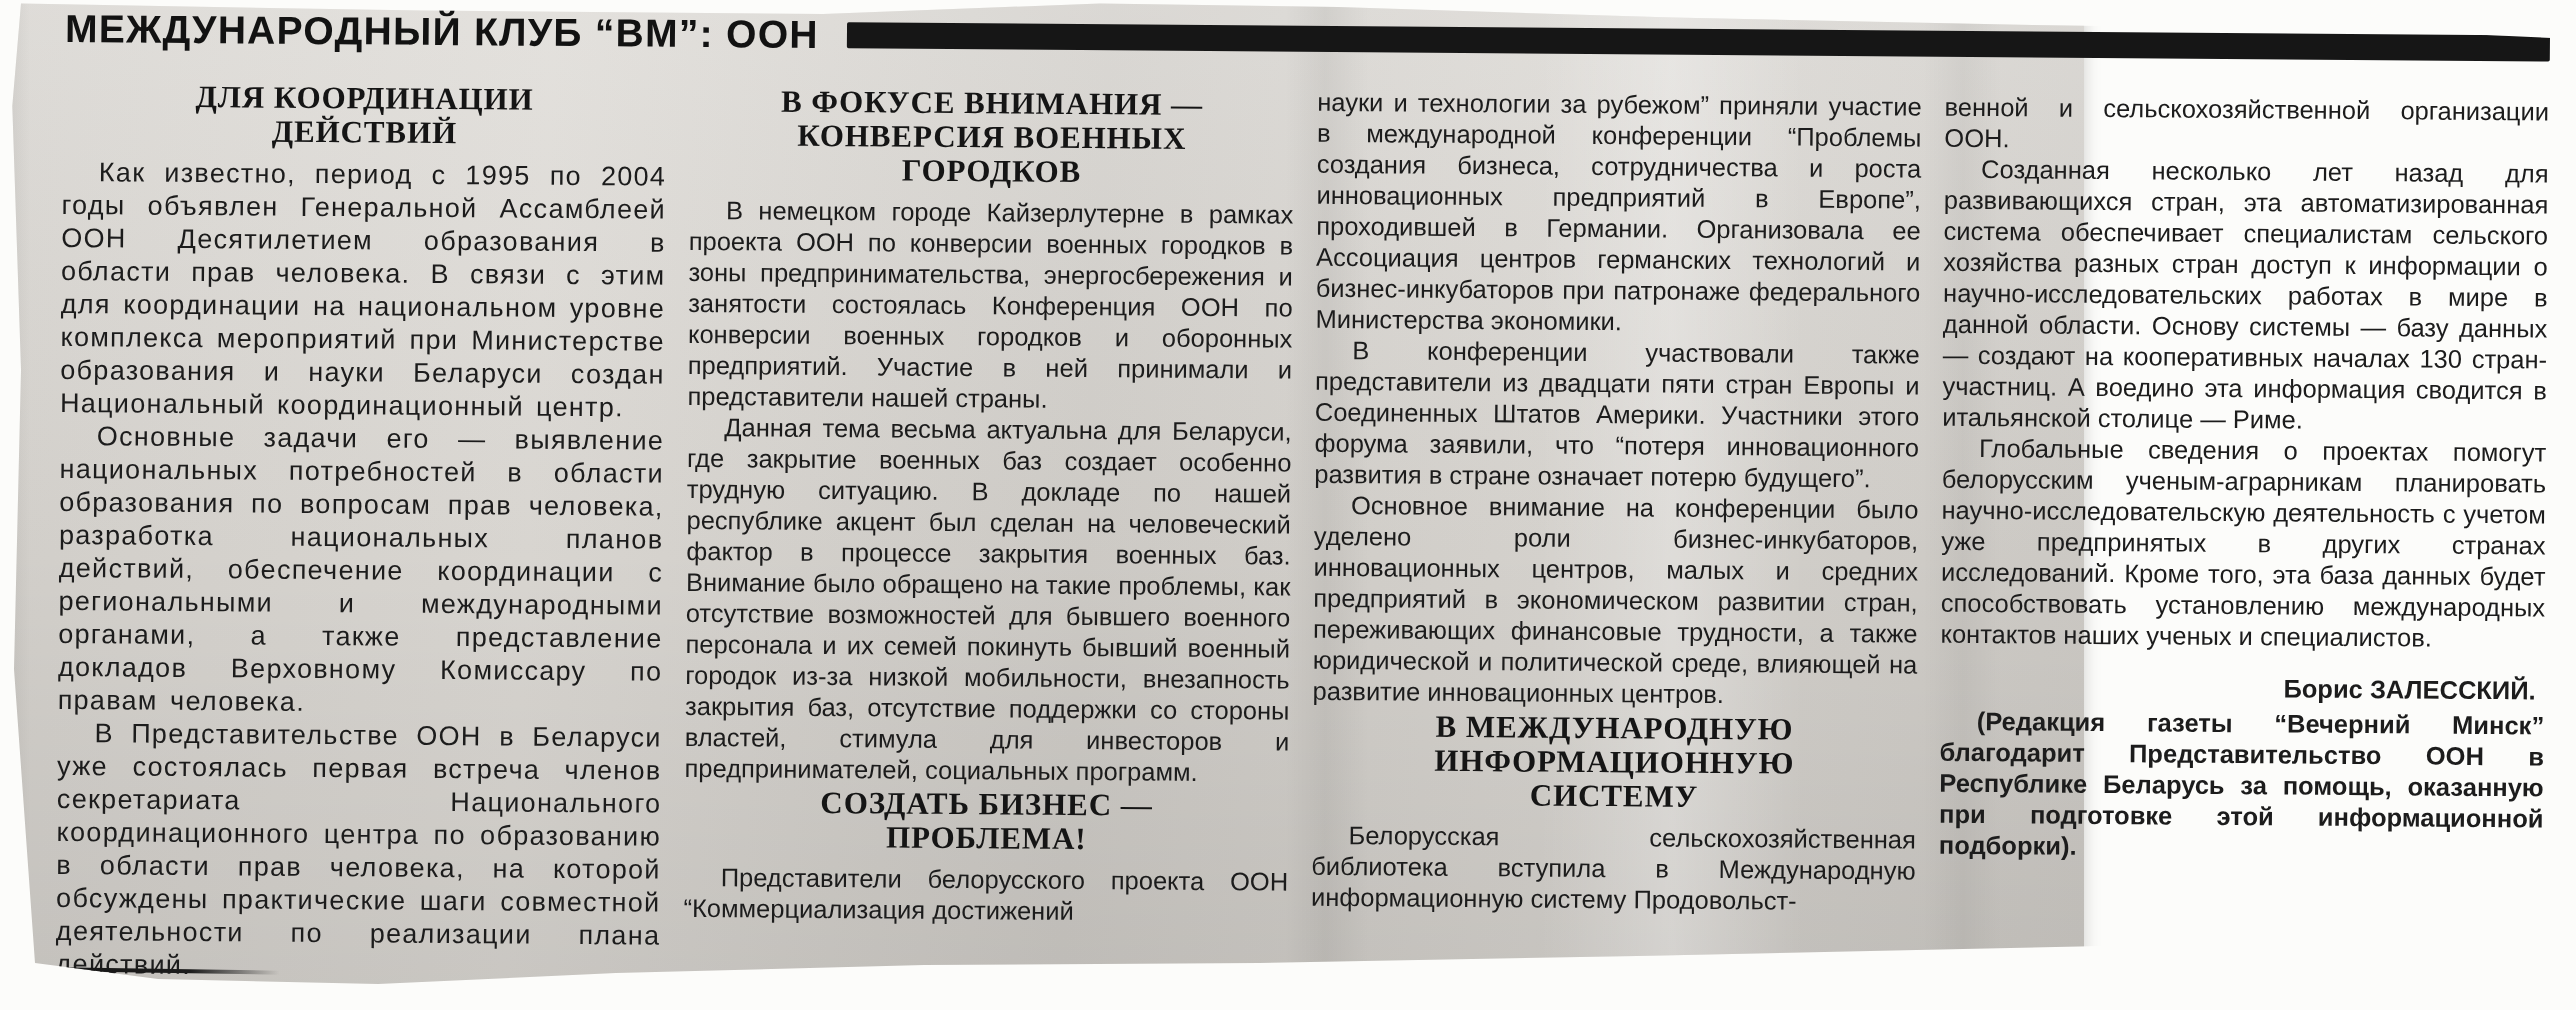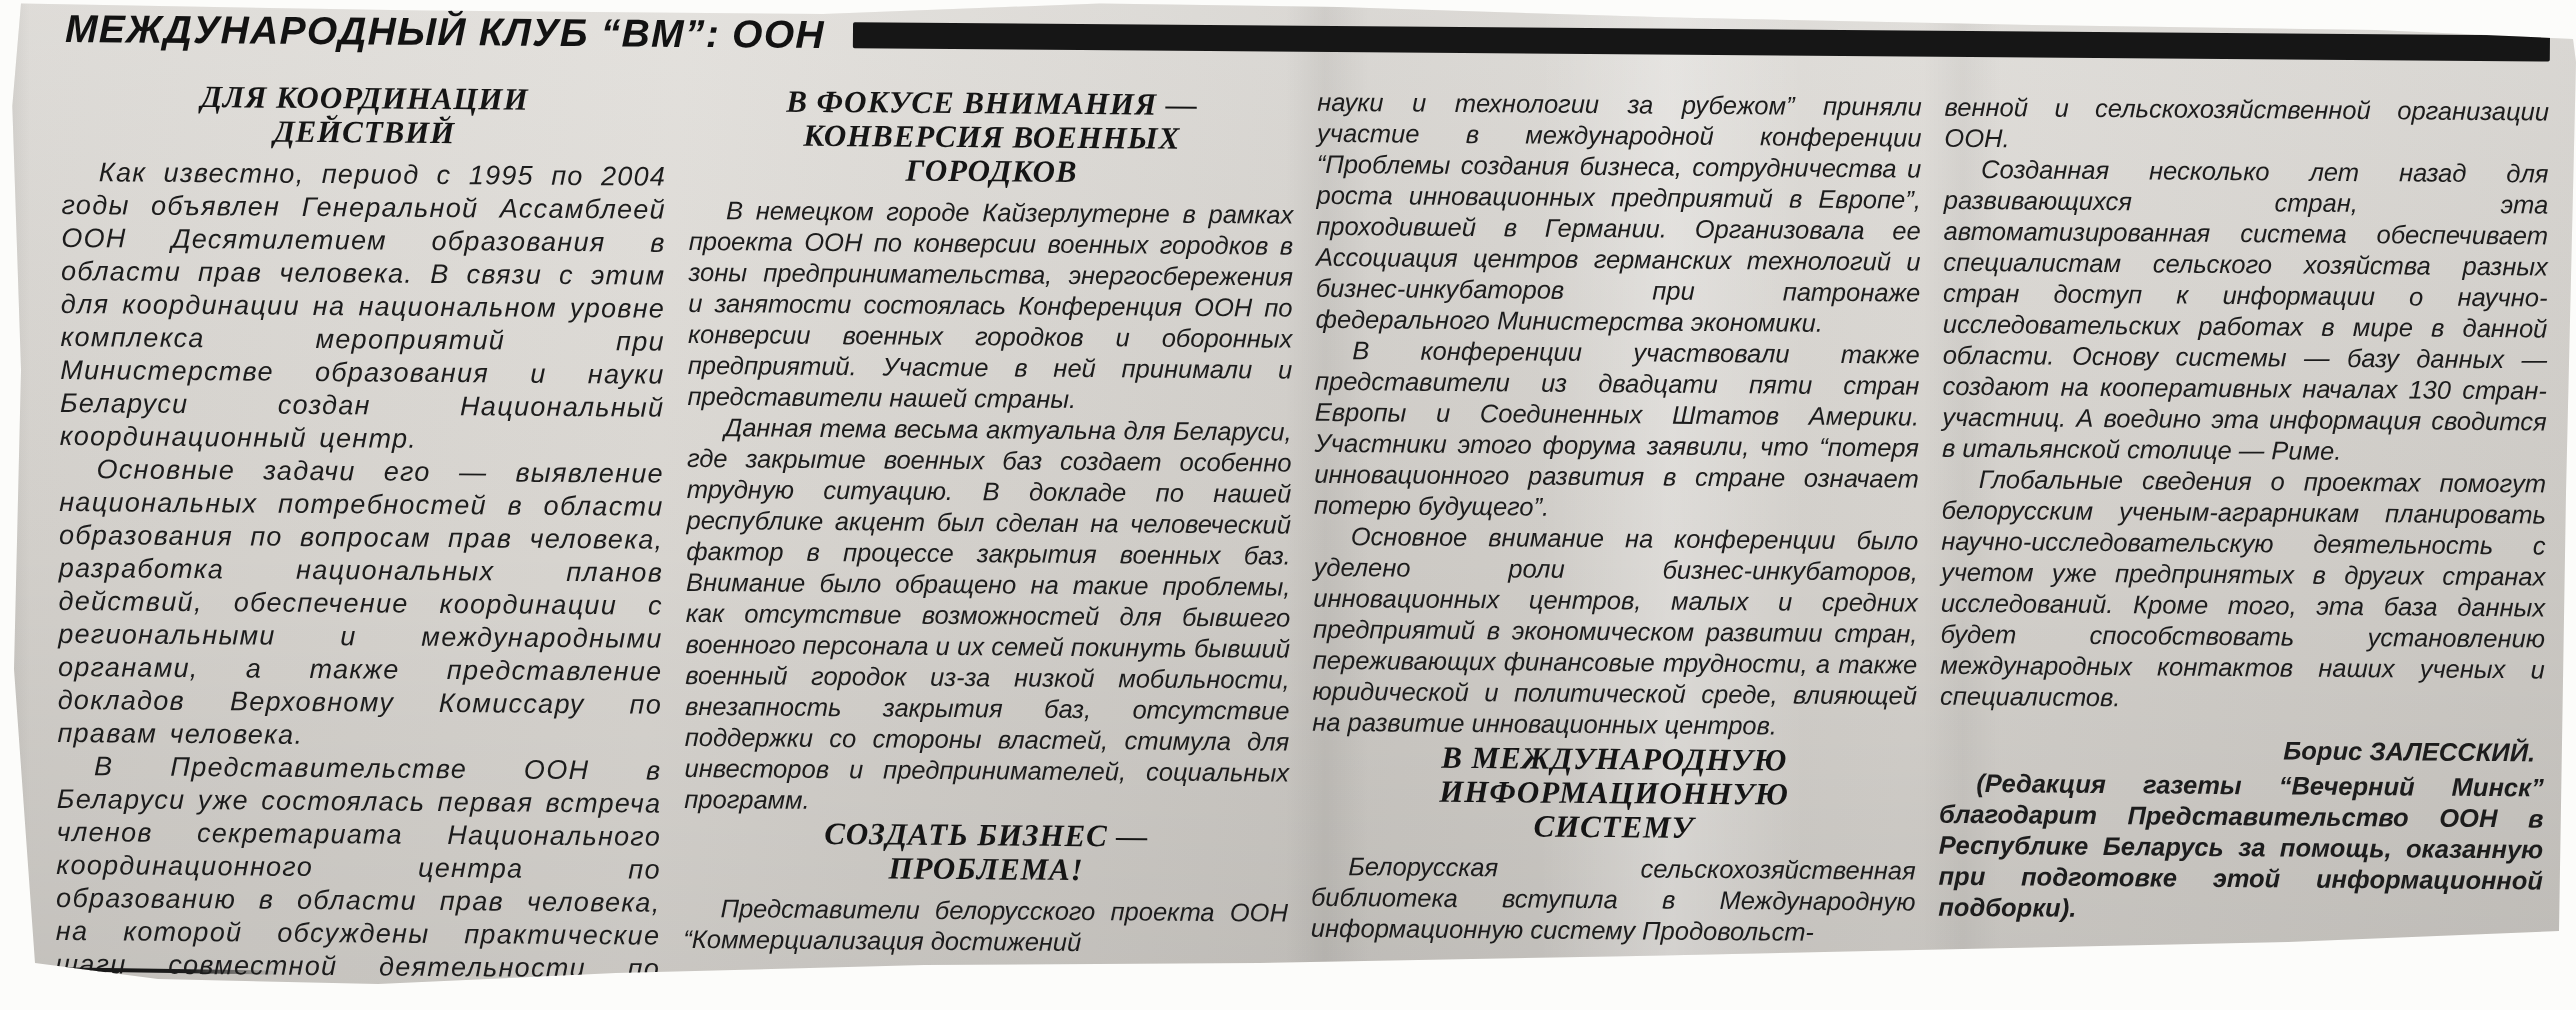--- a/index.html
+++ b/index.html
@@ -3,38 +3,37 @@
 <meta charset="utf-8">
 <style>
   html,body{margin:0;padding:0;}
   body{
     width:2576px;height:1010px;overflow:hidden;
     background:#fcfcfa;
     font-family:"Liberation Sans",sans-serif;
     position:relative;
   }
   .clipping{
-    position:absolute;left:0;top:0;width:2576px;height:1010px;
+    position:absolute;left:0;top:0;width:2084px;height:1010px;
     background:
       linear-gradient(90deg, rgba(20,20,20,0.18) 0px, rgba(20,20,20,0.05) 12.3px, rgba(0,0,0,0) 30px),
       linear-gradient(90deg, rgba(0,0,0,0) 1285px, rgba(0,0,0,0.055) 1325px, rgba(0,0,0,0) 1369px),
       linear-gradient(90deg, rgba(0,0,0,0) 1923px, rgba(0,0,0,0.045) 1963px, rgba(0,0,0,0) 2002px),
       linear-gradient(90deg, rgba(255,255,255,0) 1540px, rgba(255,255,255,0.28) 1672px, rgba(255,255,255,0) 1804px),
       linear-gradient(180deg, rgba(255,255,255,0.22) 0%, rgba(0,0,0,0.02) 55%, rgba(0,0,0,0.09) 100%),
       linear-gradient(93deg, #d5d2cd 0%, #dcd9d4 26%, #d0cdc8 52%, #d8d5d0 74%, #cfccc7 100%);
     clip-path: polygon(
       21px 3.5px, 422px 10.6px, 823px 14px, 1100px 3.5px, 1338px 7px, 1672px 17.6px,
       2033px 25px, 2376px 30px, 2573px 39px,
       2576px 62px, 2566px 493px, 2559px 931px,
       2288px 942px, 1963px 949px, 1637px 956px, 1259px 963px,
       924px 965px, 616px 973px, 378px 984px, 158px 979px, 35px 963px,
       14px 669px, 21px 370px, 12.3px 106px
     );
     box-shadow: 0 5.3px 16px rgba(0,0,0,0.18);
-    font-style: italic;
   }
   .skew{
     position:absolute;left:0;top:0;width:2576px;height:1010px;
     transform:rotate(0.45deg);
     transform-origin:62px 26.4px;
   }
   .masthead{
     position:absolute;top:7px;left:65px;right:26.4px;
     display:flex;align-items:center;gap:28px;
   }

